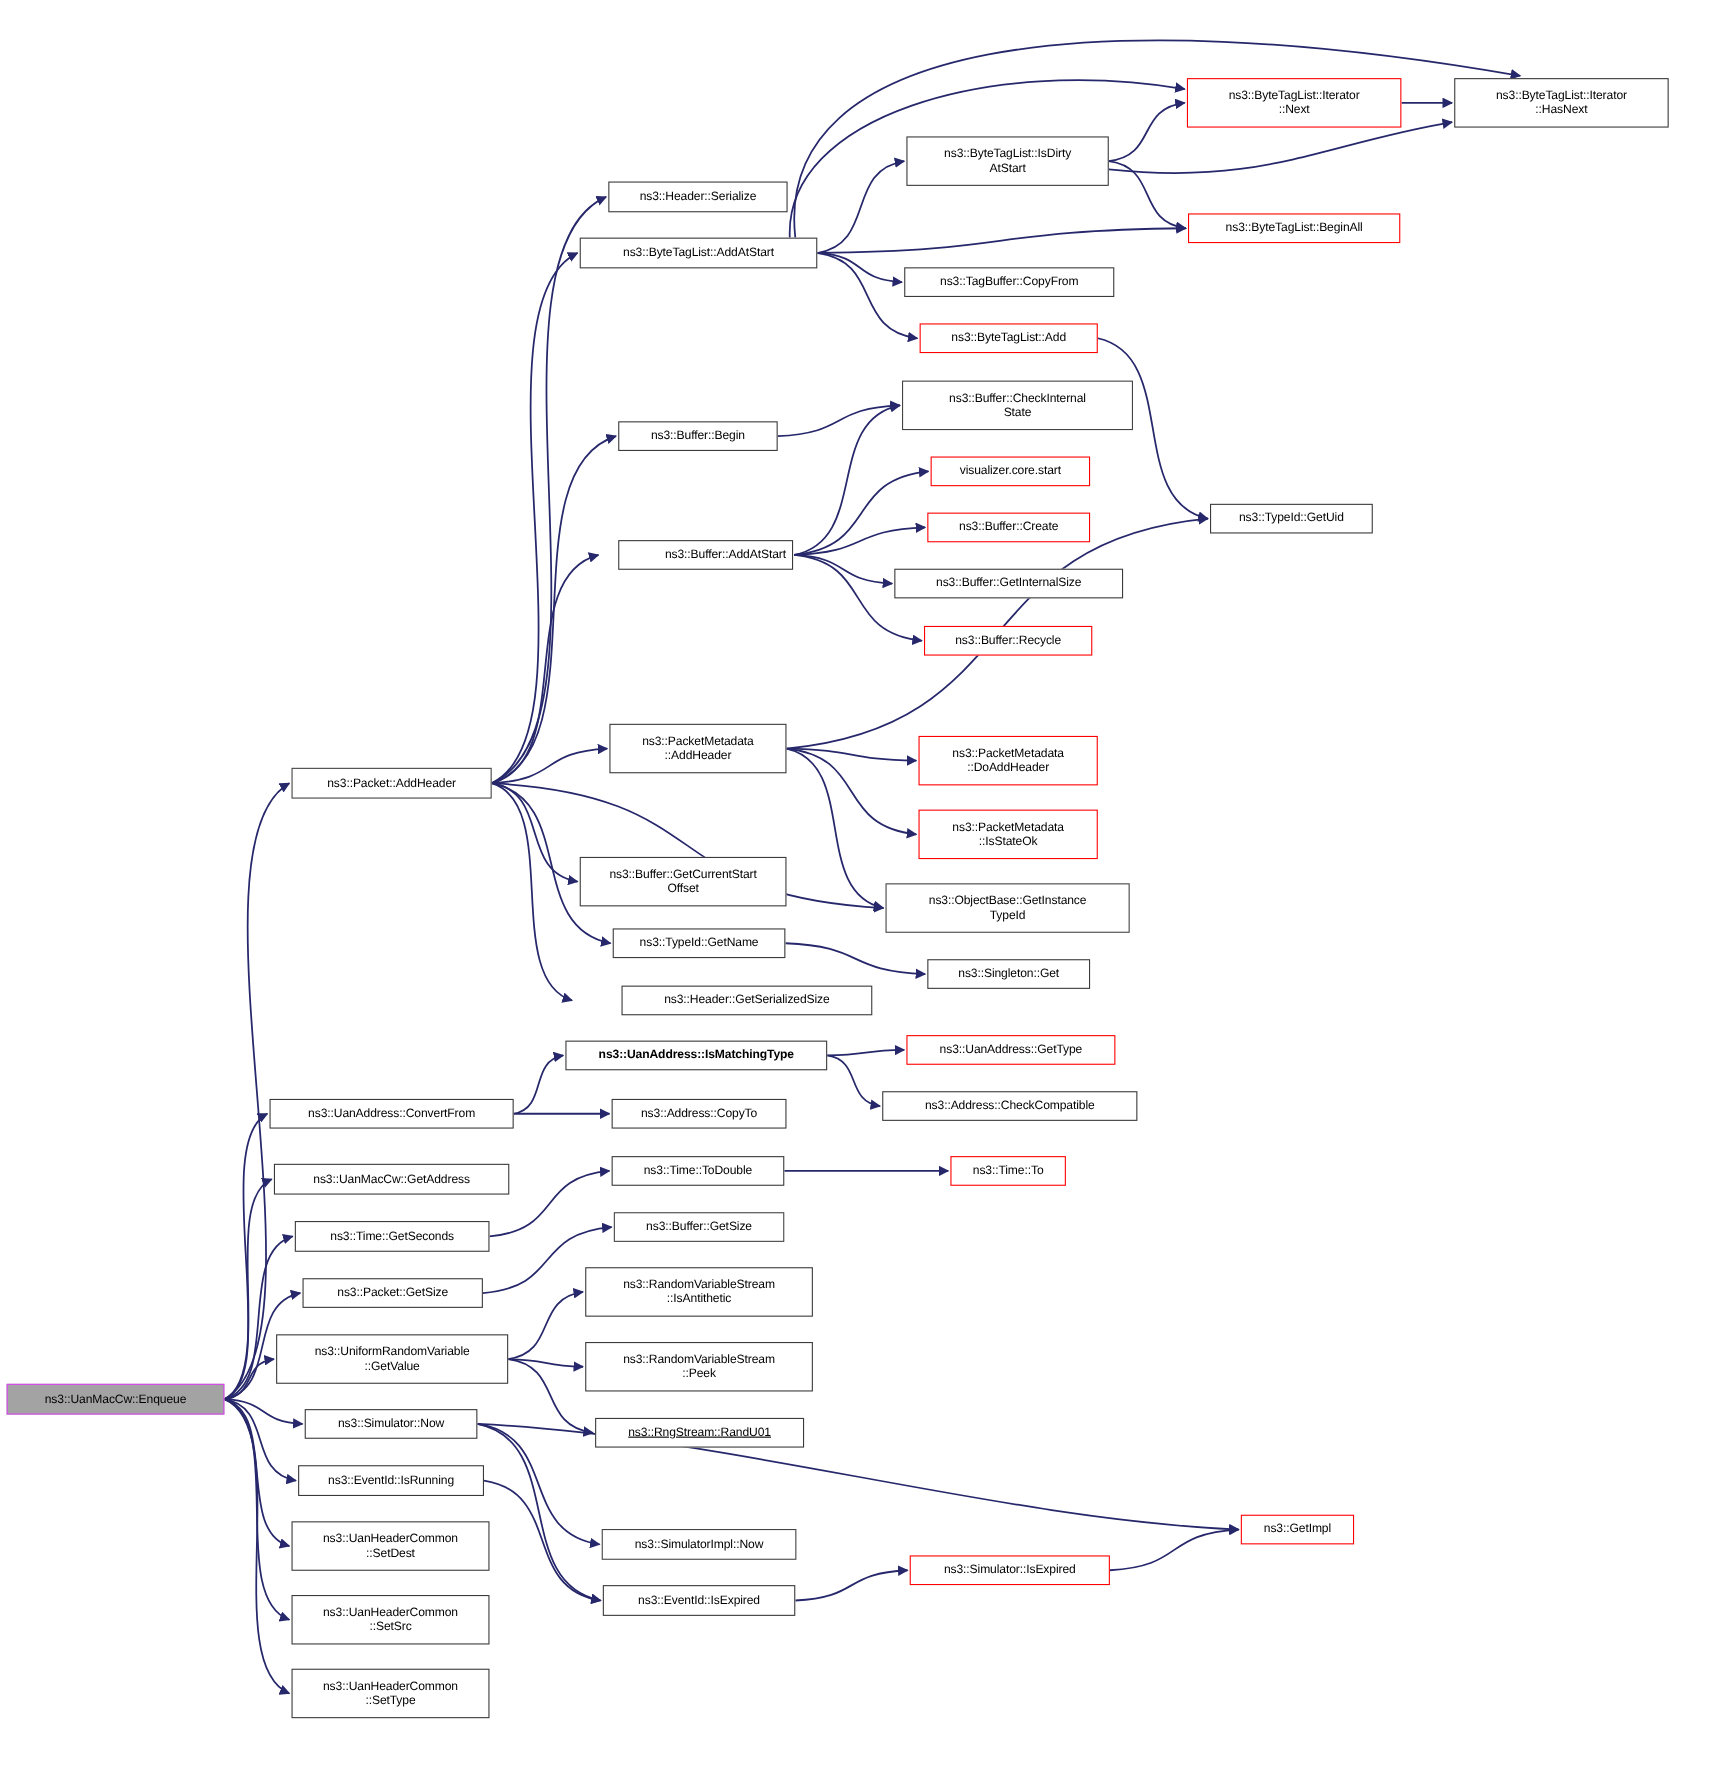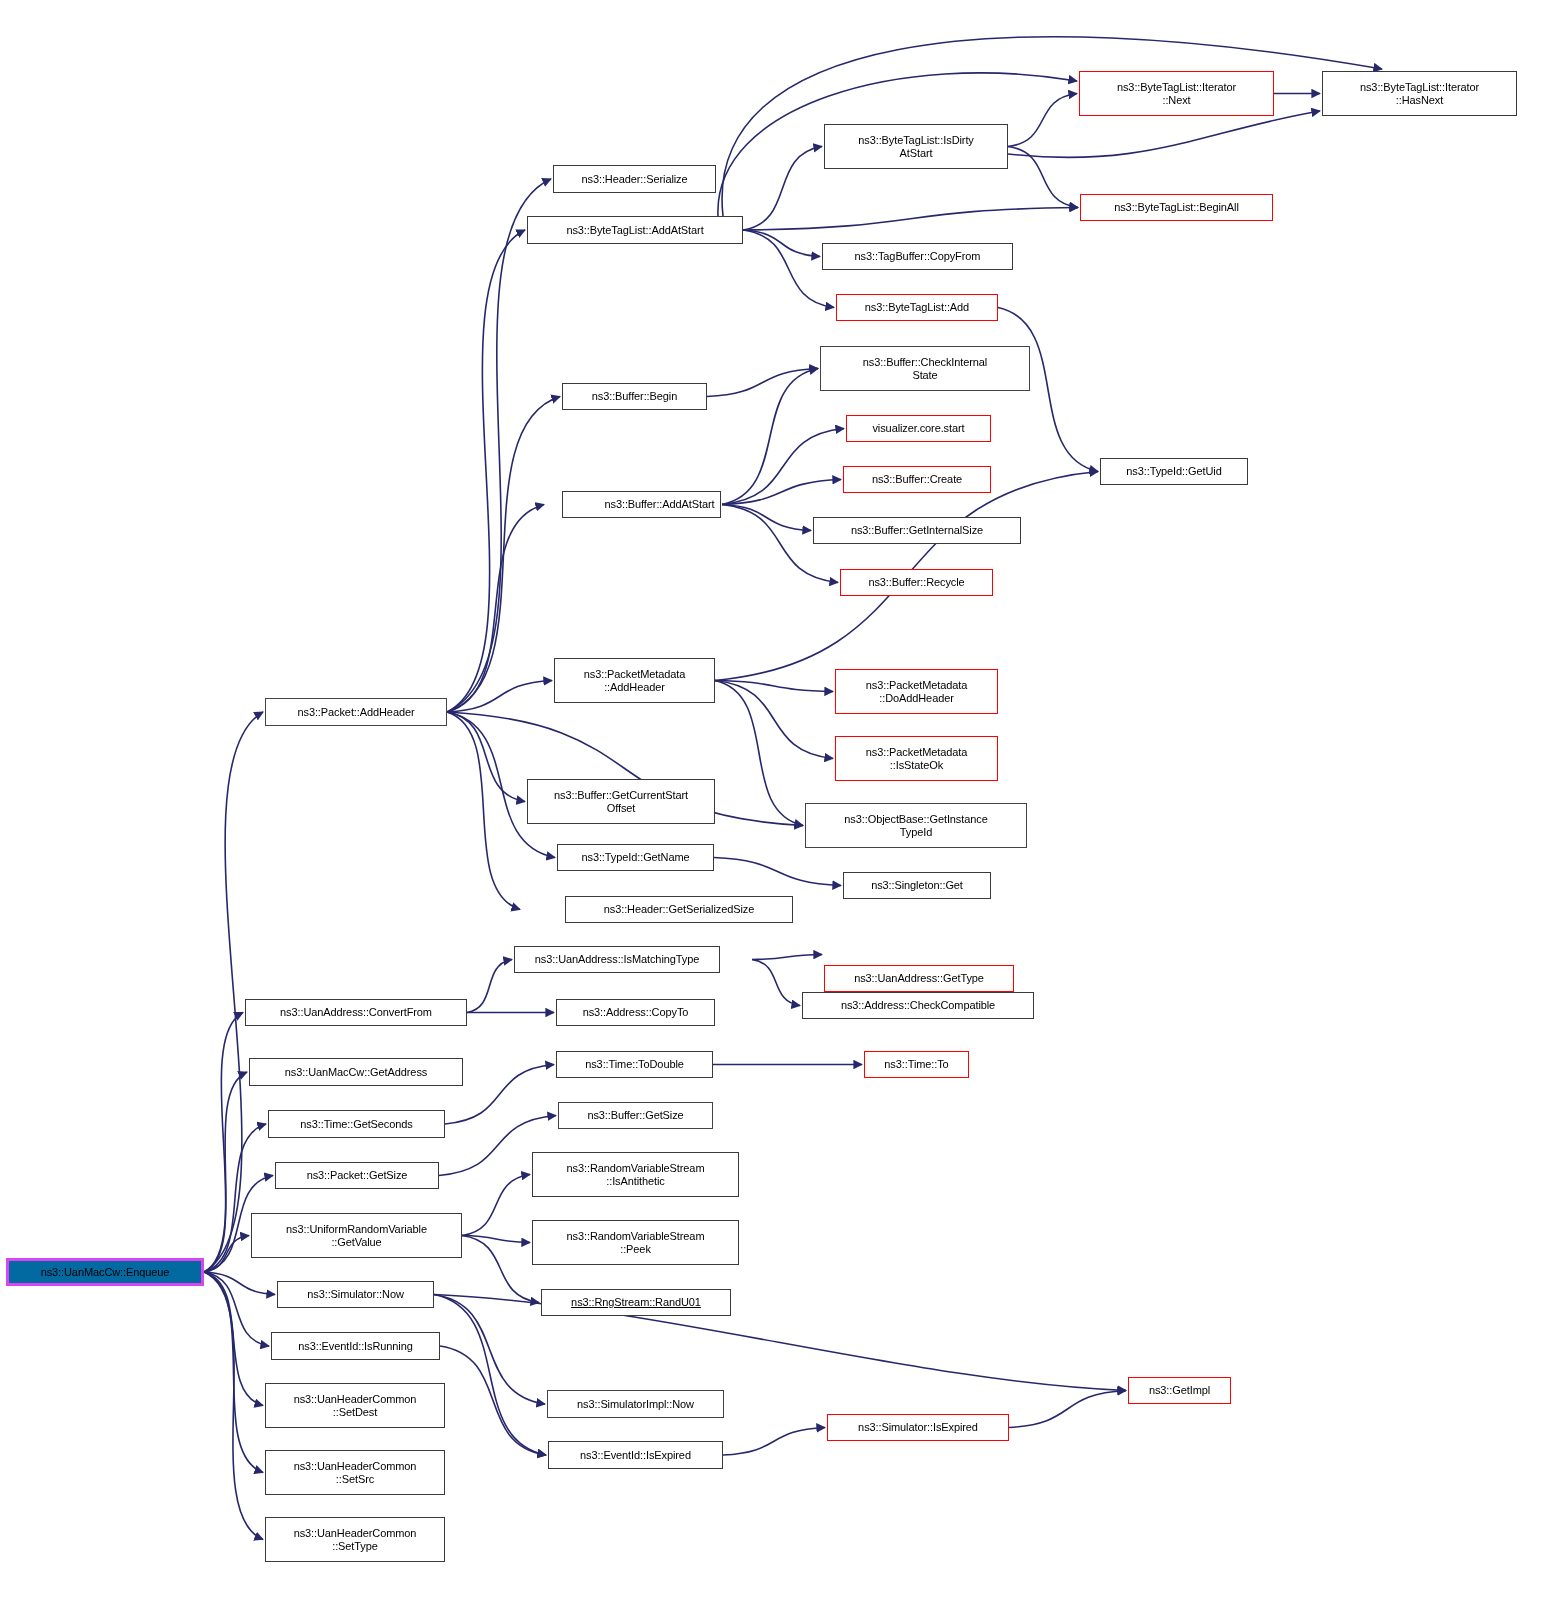--- a/index.html
+++ b/index.html
@@ -38,22 +38,22 @@
     line-height: 1.18;
     letter-spacing: -0.1px;
     white-space: pre-line;
     padding: 0 4px;
     z-index: 5;
   }
   .node.red {
     border: 1.5px solid #ff0000;
   }
   .node.root {
-    background: #0369a1;
-    border: 3px solid #d946ef;
+    background: #a3a3a3;
+    border: 1px solid #d946ef;
   }
   .node.thick {
     border-width: 1.6px;
     border-color: #444444;
   }
 </style>
 </head>
 <body>
 
 <div id="canvas">
@@ -153,22 +153,22 @@
 ::DoAddHeader</div>
       <div class="node red" style="left: 835px; top: 736px; width: 163px; height: 45px;">ns3::PacketMetadata
 ::IsStateOk</div>
       <div class="node thick" style="left: 805px; top: 803px; width: 222px; height: 45px;">ns3::ObjectBase::GetInstance
 TypeId</div>
       <div class="node" style="left: 527px; top: 779px; width: 188px; height: 45px;">ns3::Buffer::GetCurrentStart
 Offset</div>
       <div class="node" style="left: 557px; top: 844px; width: 157px; height: 27px;">ns3::TypeId::GetName</div>
       <div class="node" style="left: 843px; top: 872px; width: 148px; height: 27px;">ns3::Singleton::Get</div>
       <div class="node" style="left: 522px; top: 896px; width: 228px; height: 27px; margin-left: 43px;">ns3::Header::GetSerializedSize</div>
-      <div class="node" style="left: 514px; top: 946px; width: 206px; height: 27px;">ns3::UanAddress::IsMatchingType</div>
-      <div class="node red" style="left: 824px; top: 941px; width: 190px; height: 27px; margin-top: 24px;">ns3::UanAddress::GetType</div>
+      <div class="node" style="left: 514px; top: 946px; width: 238px; height: 27px; font-weight: bold;">ns3::UanAddress::IsMatchingType</div>
+      <div class="node red" style="left: 824px; top: 941px; width: 190px; height: 27px;">ns3::UanAddress::GetType</div>
       <div class="node" style="left: 802px; top: 992px; width: 232px; height: 27px;">ns3::Address::CheckCompatible</div>
       <div class="node" style="left: 245px; top: 999px; width: 222px; height: 27px;">ns3::UanAddress::ConvertFrom</div>
       <div class="node" style="left: 556px; top: 999px; width: 159px; height: 27px;">ns3::Address::CopyTo</div>
       <div class="node" style="left: 249px; top: 1058px; width: 214px; height: 28px;">ns3::UanMacCw::GetAddress</div>
       <div class="node" style="left: 556px; top: 1051px; width: 157px; height: 27px;">ns3::Time::ToDouble</div>
       <div class="node red" style="left: 864px; top: 1051px; width: 105px; height: 27px;">ns3::Time::To</div>
       <div class="node" style="left: 268px; top: 1110px; width: 177px; height: 28px;">ns3::Time::GetSeconds</div>
       <div class="node thick" style="left: 558px; top: 1102px; width: 155px; height: 27px;">ns3::Buffer::GetSize</div>
       <div class="node" style="left: 275px; top: 1162px; width: 164px; height: 27px;">ns3::Packet::GetSize</div>
       <div class="node" style="left: 532px; top: 1152px; width: 207px; height: 45px;">ns3::RandomVariableStream

